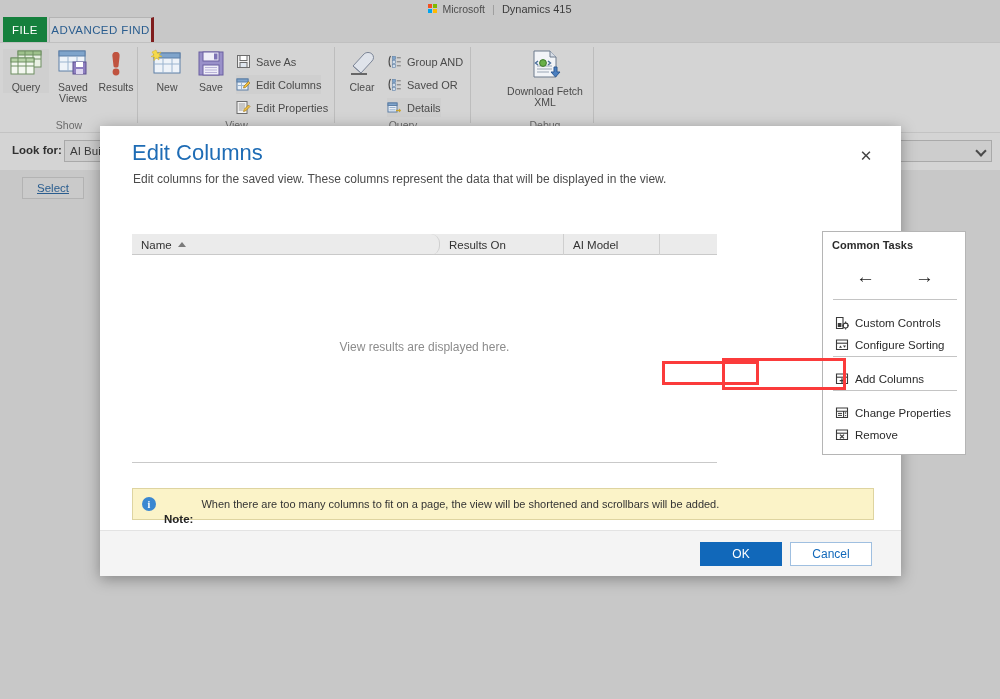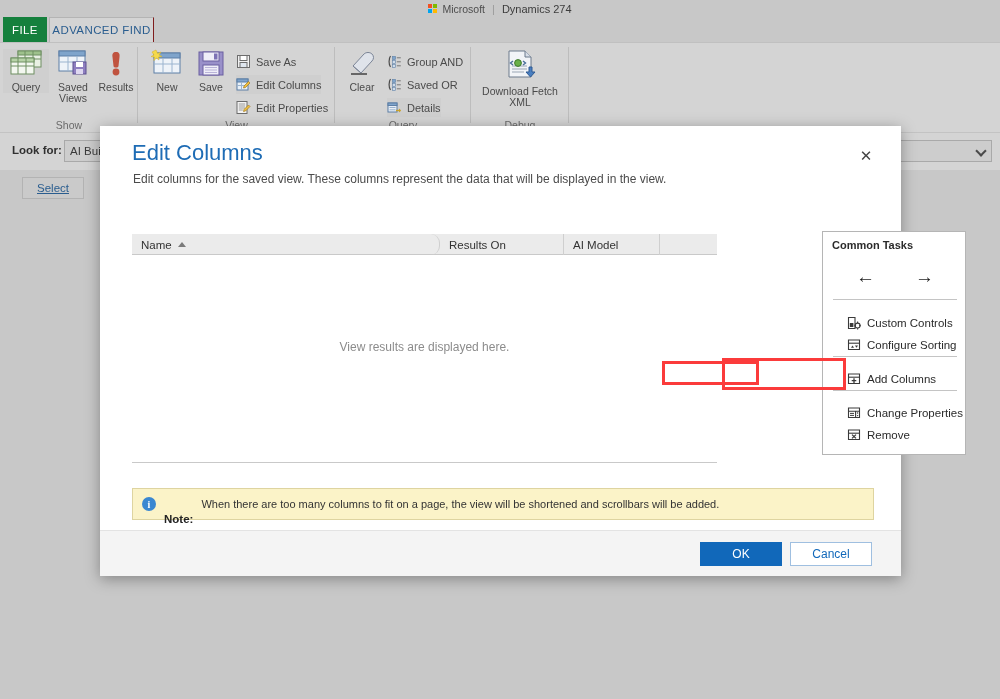--- a/index.html
+++ b/index.html
@@ -40,21 +40,21 @@
     background:#c8c8c8;
   }
   .tab {
     position:absolute; top:0; height:25px; display:flex;
     align-items:center; justify-content:center;
     font-size:11.5px; letter-spacing:.4px; cursor:default;
   }
   .tab-file { left:3px; width:44px; background:#15803d; color:#ffffff; }
   .tab-af {
     left:49px; width:105px; background:#d4d4d4; color:#2a5d8f;
-    border-left:1px solid #b4b4b4; border-right:1px solid #7f1d1d; border-top:1px solid #b4b4b4;
+    border-left:1px solid #b4b4b4; border-right:3px solid #7f1d1d; border-top:1px solid #b4b4b4;
   }
 
   
   .ribbon {
     position:absolute; left:0; top:42px; width:1000px; height:90px;
     background:#d4d4d4; border-top:1px solid #c0c0c0;
   }
   .rgroup { position:absolute; top:0; height:90px; }
   .rgroup .gsep { position:absolute; right:0; top:4px; width:1px; height:76px; background:#bdbdbd; }
   .glabel {
@@ -171,21 +171,21 @@
     border:1px solid #b5b5b5; background:#ffffff;
   }
   .tasks-title { position:absolute; left:9px; top:7px; font-size:11px; color:#2b2b2b; font-weight:bold; }
   .tasks-arrows {
     position:absolute; left:0; top:28px; width:144px; height:32px;
     display:flex; align-items:center; justify-content:center; gap:40px;
   }
   .arrow-btn { font-size:19px; color:#1a1a1a; line-height:1; cursor:pointer; }
   .tasks-div { position:absolute; left:10px; width:124px; height:1px; background:#c4c4c4; }
   .task-item {
-    position:absolute; left:24px; width:130px; height:21px;
+    position:absolute; left:12px; width:130px; height:21px;
     display:flex; align-items:center; gap:6px; cursor:pointer;
   }
   .task-item .lbl { font-size:11.5px; color:#2b2b2b; white-space:nowrap; }
 
   
   .redbox { position:absolute; border:3px solid #fb3b3b; pointer-events:none; }
 
   
   .notebar {
     position:absolute; left:132px; top:488px; width:742px; height:32px;
@@ -222,21 +222,21 @@
   <div class="brandbar">
     <div class="brand-inner">
       <span class="ms-logo">
           <i></i>
           <i></i>
           <i></i>
           <i></i>
         </span>
       <span class="brand-ms">Microsoft</span>
       <span class="brand-sep">|</span>
-      <span class="brand-d365">Dynamics 274</span>
+      <span class="brand-d365">Dynamics 415</span>
     </div>
   </div>
 
   <div class="tabstrip">
     <div class="tab tab-file">FILE</div>
     <div class="tab tab-af">ADVANCED FIND</div>
   </div>
 
   <div class="ribbon">
 
@@ -374,21 +374,21 @@
           <path d="M9 10.5h4.5" stroke="#c8a02a" stroke-width="1.4"></path>
           <path d="M12 8.6 L14 10.5 L12 12.4 Z" fill="#c8a02a"></path>
         </svg>
         <span class="lbl">Details</span>
       </div>
 
       <div class="glabel">Query</div>
       <div class="gsep"></div>
     </div>
 
-    <div class="rgroup" style="left:471px; width:98px;">
+    <div class="rgroup" style="left:496px; width:98px;">
       <div class="bigbtn" style="left:6px; width:86px;">
         <svg class="ico" width="38" height="34" viewBox="0 0 38 34">
           <path d="M8 2 H24 L30 8 V28 H8 Z" fill="#f2f4f7" stroke="#6d7b8c"></path>
           <path d="M24 2 V8 H30" fill="#d8dee7" stroke="#6d7b8c"></path>
           <path d="M11 17h15M11 20h15M11 23h12" stroke="#9aa6b5"></path>
           <path d="M12 12 L9.5 14 L12 16" fill="none" stroke="#4a6e9a" stroke-width="1.4"></path>
           <path d="M22 12 L24.5 14 L22 16" fill="none" stroke="#4a6e9a" stroke-width="1.4"></path>
           <circle cx="17" cy="14" r="3.4" fill="#69b04a" stroke="#3f7a2c"></circle>
           <path d="M28 18 h3 v5 h3 l-4.5 5 L25 23 h3 z" fill="#4a7fc0" stroke="#2f5b93"></path>
         </svg>

